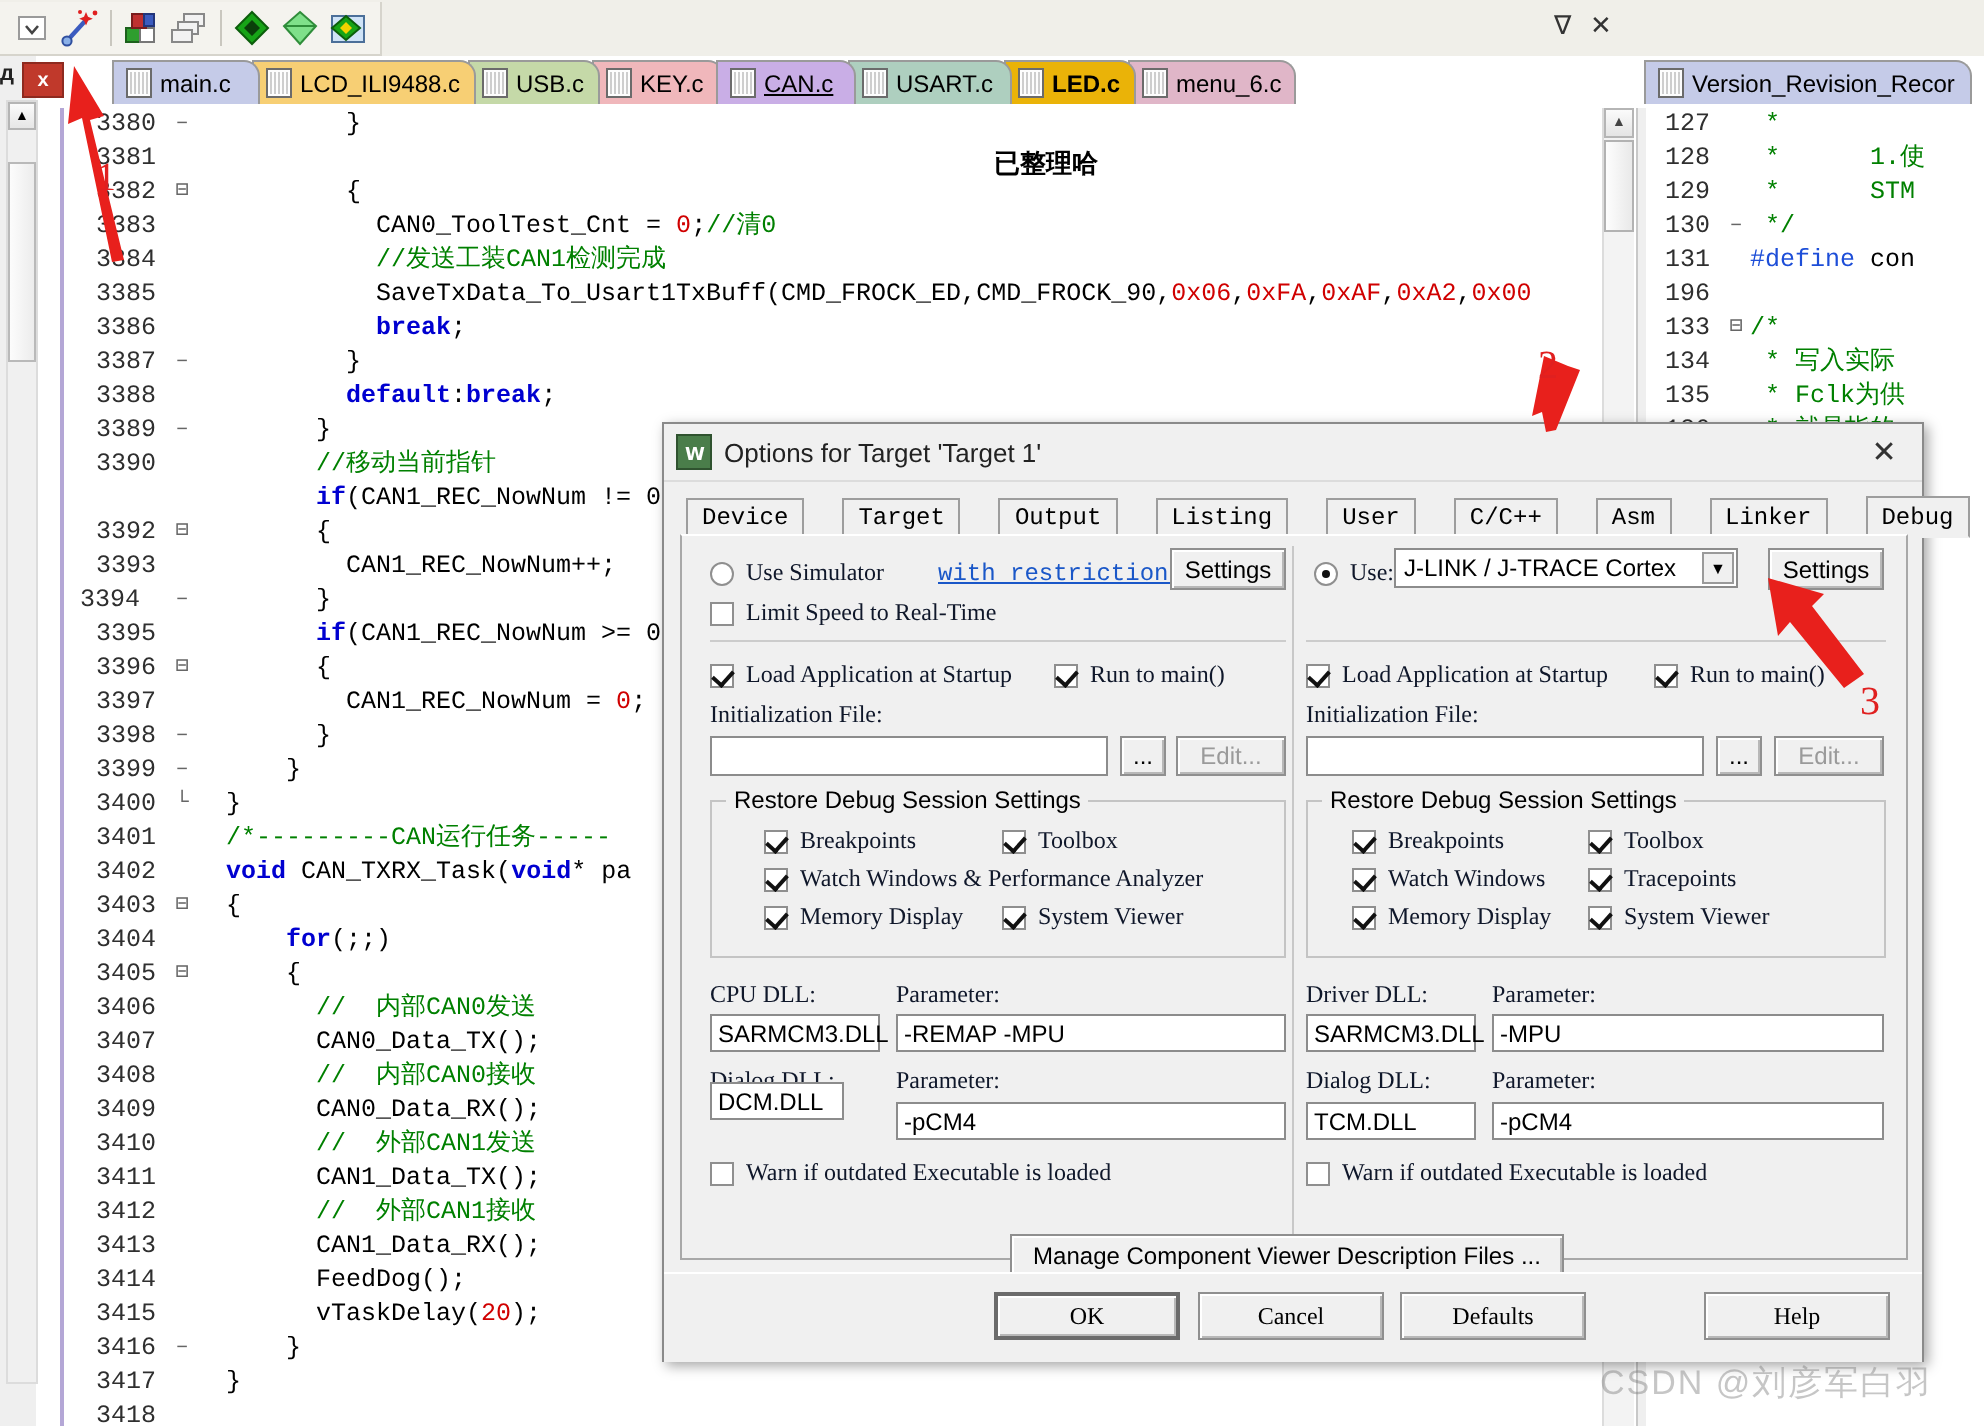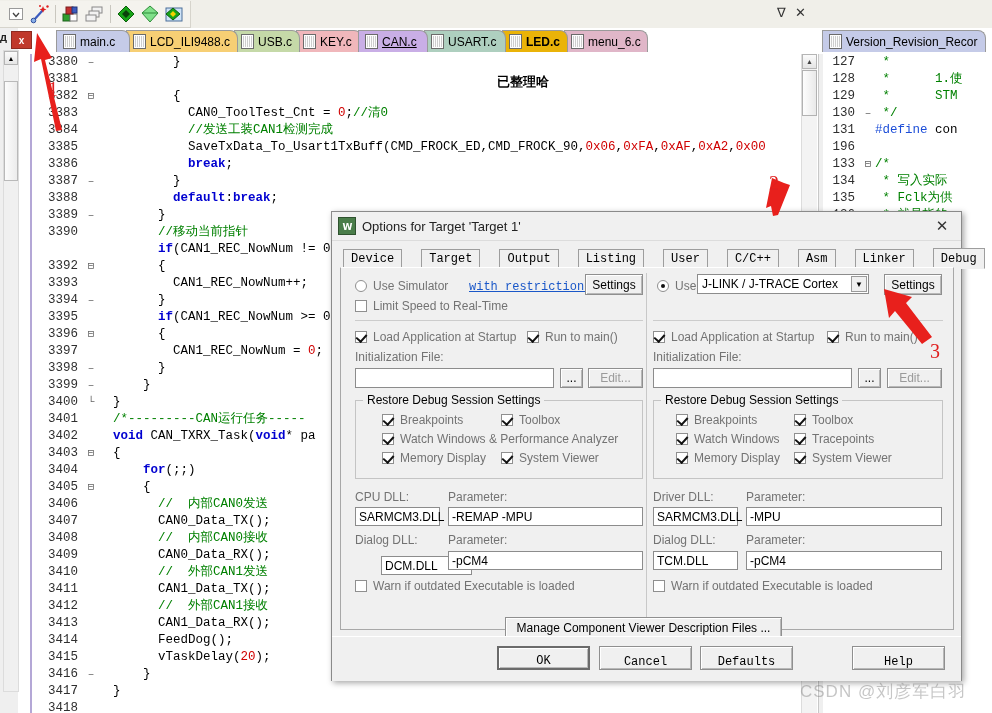--- a/index.html
+++ b/index.html
@@ -89,33 +89,33 @@
       background:#f0f0f0;font-family:"Liberation Mono",monospace;font-size:12px;
       margin-right:-1px;box-sizing:border-box;}
   .dtab.active{background:#f0f0f0;border-bottom:1px solid #f0f0f0;height:21px;line-height:20px;position:relative;top:1px;}
   #dlg-body{position:absolute;left:8px;top:55px;width:612px;height:361px;
       background:#f0f0f0;border:1px solid #a8a8a8;border-top:1px solid #ffffff;}
   .pane{position:absolute;top:0;width:296px;height:360px;}
   .pane.left{left:6px;}
   .pane.right{left:308px;}
   .vsplit{position:absolute;left:305px;top:5px;width:1px;height:350px;background:#c8c8c8;}
   .row{position:absolute;display:flex;align-items:center;}
-  .lbl-s{font-size:12px;color:#737373;}
+  .lbl-s{font-size:12px;color:#0f172a;font-family:Liberation Serif, serif;}
   .radio{width:12px;height:12px;border-radius:50%;border:1px solid #8f8f8f;background:#fff;
       display:inline-block;position:relative;flex:none;margin-right:6px;box-sizing:border-box;}
   .radio.on:after{content:"";position:absolute;left:3px;top:3px;width:4px;height:4px;border-radius:50%;background:#111;}
   .cbx{width:12px;height:12px;border:1px solid #8f8f8f;background:#fff;display:inline-block;
       position:relative;flex:none;margin-right:6px;box-sizing:border-box;}
   .cbx.on:after{content:"";position:absolute;left:2px;top:0px;width:5px;height:8px;
       border:solid #111;border-width:0 2px 2px 0;transform:rotate(42deg);}
   .btn{background:#f0f0f0;border:1px solid #8f8f8f;
       box-shadow:inset 1px 1px 0 #ffffff, inset -1px -1px 0 #b8b8b8;
       font-size:12px;display:flex;align-items:center;justify-content:center;
       color:#000;box-sizing:border-box;}
-  .btn.mono{font-family:Liberation Mono, monospace;align-items:flex-end;}
+  .btn.mono{font-family:Liberation Serif, serif;}
   .btn.dis{color:#9a9a9a;}
   .inp{background:#fff;border:1px solid #8c8c8c;box-sizing:border-box;
       font-size:12px;padding:1px 3px;display:flex;align-items:center;color:#000;}
   .grp{position:absolute;border:1px solid #c4c4c4;box-sizing:border-box;}
   .grp-t{position:absolute;top:-8px;left:7px;background:#f0f0f0;padding:0 4px;font-size:12px;}
   .link{color:#1a57c8;text-decoration:underline;font-family:"Liberation Mono",monospace;font-size:12px;}
   .hr{position:absolute;height:1px;background:#cccccc;}
   .combo{background:#fff;border:1px solid #8c8c8c;box-sizing:border-box;display:flex;
       align-items:center;font-size:12px;padding-left:4px;position:relative;}
   .combo .arw{position:absolute;right:1px;top:1px;bottom:1px;width:16px;background:#f0f0f0;
@@ -251,21 +251,21 @@
       <div class="code-row"><span class="ln" style="width: 46px;">3384</span><span class="fold"></span><span class="src"><span>            </span><span class="cm">//发送工装CAN1检测完成</span></span></div>
       <div class="code-row"><span class="ln" style="width: 46px;">3385</span><span class="fold"></span><span class="src"><span>            SaveTxData_To_Usart1TxBuff(CMD_FROCK_ED,CMD_FROCK_90,</span><span class="num">0x06</span><span>,</span><span class="num">0xFA</span><span>,</span><span class="num">0xAF</span><span>,</span><span class="num">0xA2</span><span>,</span><span class="num">0x00</span></span></div>
       <div class="code-row"><span class="ln" style="width: 46px;">3386</span><span class="fold"></span><span class="src"><span>            </span><span class="kw">break</span><span>;</span></span></div>
       <div class="code-row"><span class="ln" style="width: 46px;">3387</span><span class="fold">–</span><span class="src"><span>          }</span></span></div>
       <div class="code-row"><span class="ln" style="width: 46px;">3388</span><span class="fold"></span><span class="src"><span>          </span><span class="kw">default</span><span>:</span><span class="kw">break</span><span>;</span></span></div>
       <div class="code-row"><span class="ln" style="width: 46px;">3389</span><span class="fold">–</span><span class="src"><span>        }</span></span></div>
       <div class="code-row"><span class="ln" style="width: 46px;">3390</span><span class="fold"></span><span class="src"><span>        </span><span class="cm">//移动当前指针</span></span></div>
       <div class="code-row"><span class="ln" style="width: 46px; margin-top: 36px;">3391</span><span class="fold"></span><span class="src"><span>        </span><span class="kw">if</span><span>(CAN1_REC_NowNum != 0</span></span></div>
       <div class="code-row"><span class="ln" style="width: 46px;">3392</span><span class="fold">⊟</span><span class="src"><span>        {</span></span></div>
       <div class="code-row"><span class="ln" style="width: 46px;">3393</span><span class="fold"></span><span class="src"><span>          CAN1_REC_NowNum++;</span></span></div>
-      <div class="code-row"><span class="ln" style="width: 46px;">3394</span><span class="fold">–</span><span class="src"><span>        }</span></span></div>
+      <div class="code-row"><span class="ln" style="width: 46px; text-align: center;">3394</span><span class="fold">–</span><span class="src"><span>        }</span></span></div>
       <div class="code-row"><span class="ln" style="width: 46px;">3395</span><span class="fold"></span><span class="src"><span>        </span><span class="kw">if</span><span>(CAN1_REC_NowNum &gt;= 0</span></span></div>
       <div class="code-row"><span class="ln" style="width: 46px;">3396</span><span class="fold">⊟</span><span class="src"><span>        {</span></span></div>
       <div class="code-row"><span class="ln" style="width: 46px;">3397</span><span class="fold"></span><span class="src"><span>          CAN1_REC_NowNum = </span><span class="num">0</span><span>;</span></span></div>
       <div class="code-row"><span class="ln" style="width: 46px;">3398</span><span class="fold">–</span><span class="src"><span>        }</span></span></div>
       <div class="code-row"><span class="ln" style="width: 46px;">3399</span><span class="fold">–</span><span class="src"><span>      }</span></span></div>
       <div class="code-row"><span class="ln" style="width: 46px;">3400</span><span class="fold">└</span><span class="src"><span>  }</span></span></div>
       <div class="code-row"><span class="ln" style="width: 46px;">3401</span><span class="fold"></span><span class="src"><span>  </span><span class="cm">/*---------CAN运行任务-----</span></span></div>
       <div class="code-row"><span class="ln" style="width: 46px;">3402</span><span class="fold"></span><span class="src"><span>  </span><span class="kw">void</span><span> CAN_TXRX_Task(</span><span class="kw">void</span><span>* pa</span></span></div>
       <div class="code-row"><span class="ln" style="width: 46px;">3403</span><span class="fold">⊟</span><span class="src"><span>  {</span></span></div>
       <div class="code-row"><span class="ln" style="width: 46px;">3404</span><span class="fold"></span><span class="src"><span>      </span><span class="kw">for</span><span>(;;)</span></span></div>
@@ -442,21 +442,21 @@
       <div class="inp" style="position:absolute;left:101px;top:239px;width:195px;height:19px;">
         <span>-REMAP -MPU</span>
       </div>
 
       <div class="row" style="left:8px;top:265px;">
         <span class="lbl-s">Dialog DLL:</span>
       </div>
       <div class="row" style="left:101px;top:265px;">
         <span class="lbl-s">Parameter:</span>
       </div>
-      <div class="inp" style="position:absolute;left:8px;top:288px;width:91px;height:19px;margin-left:26px;">
+      <div class="inp" style="position:absolute;left:8px;top:273px;width:67px;height:19px;">
         <span>DCM.DLL</span>
       </div>
       <div class="inp" style="position:absolute;left:101px;top:283px;width:195px;height:19px;">
         <span>-pCM4</span>
       </div>
 
       <div class="row" style="left:8px;top:311px;">
         <span class="cbx"></span>
         <span class="lbl-s">Warn if outdated Executable is loaded</span>
       </div>

